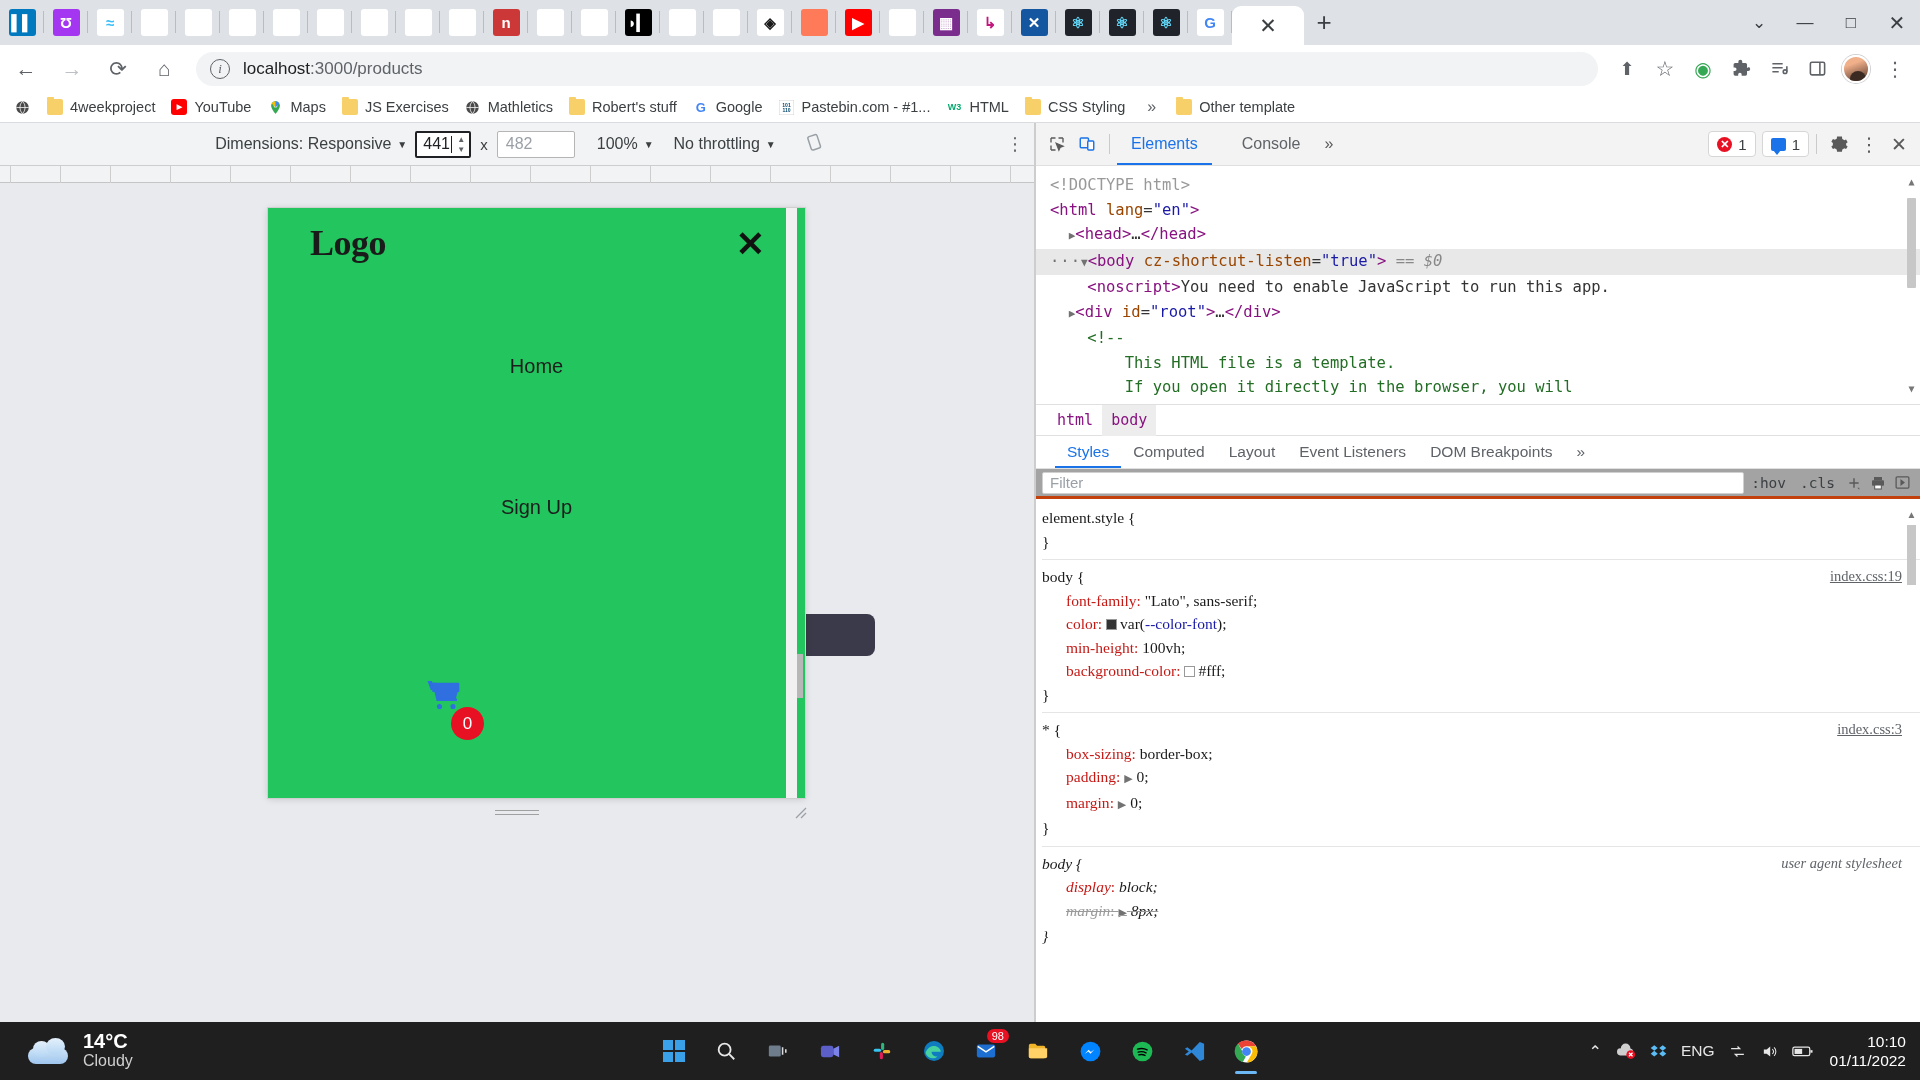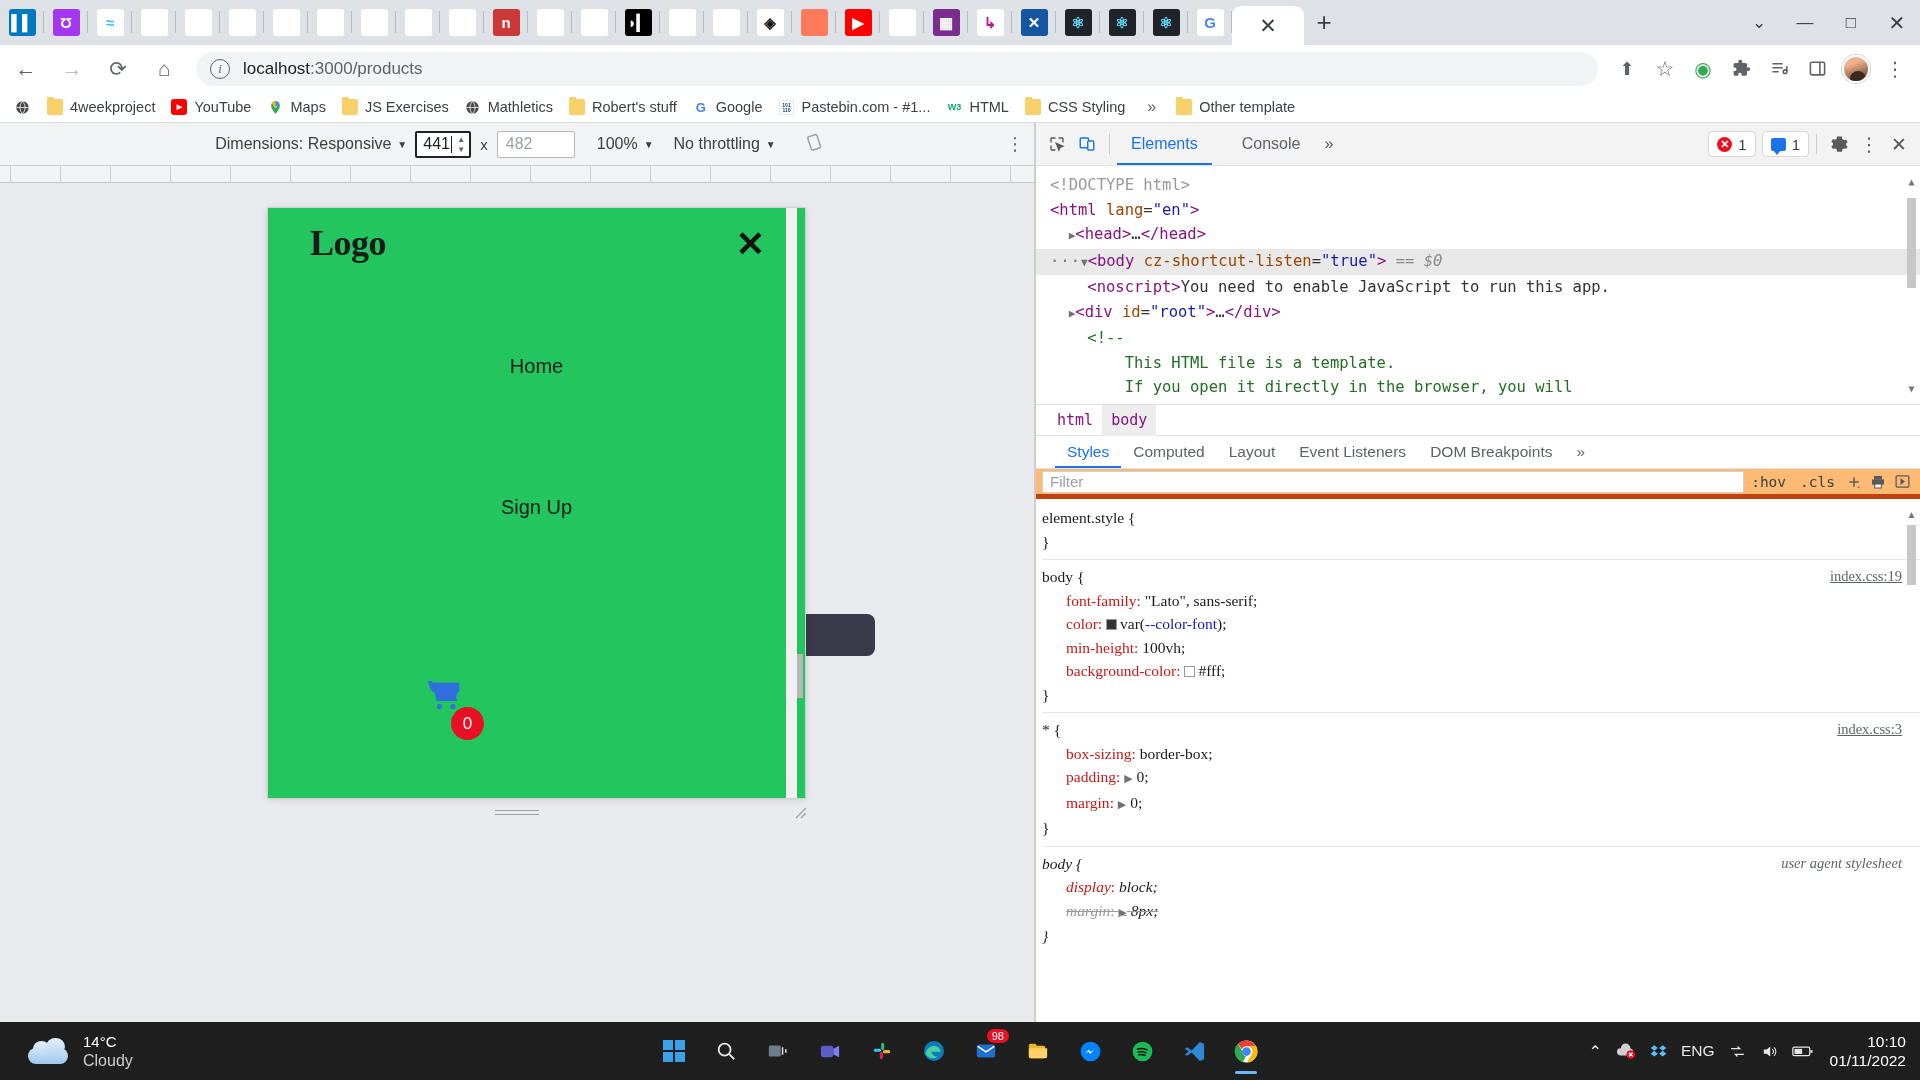--- a/index.html
+++ b/index.html
@@ -161,22 +161,22 @@
   .crumbs { height:31px; display:flex; align-items:center; padding-left:12px; background:#fff;
             border-bottom:1px solid #e0e0e0; font-family:"DejaVu Sans Mono", monospace; font-size:15px;}
   .crumb { color:#881280; padding:0 9px; height:31px; display:flex; align-items:center;}
   .crumb.on { background:#ededed; }
 
   .styletabs { height:33px; display:flex; align-items:center; border-bottom:1px solid #e0e0e0;
                background:#fff; padding-left:19px;}
   .st { font-size:15.5px; color:#5f6368; padding:0 12px; height:32px; display:flex;align-items:center;white-space:nowrap;}
   .st.active { color:#1a73e8; box-shadow: inset 0 -2px 0 #1a73e8;}
 
-  .filterbar { height:30px; display:flex; align-items:center; border-bottom:5px solid #c2410c;
-               background:#fdba74; padding:0 6px; }
+  .filterbar { height:30px; display:flex; align-items:center; border-bottom:3px solid #c2410c;
+               background:#a3a3a3; padding:0 6px; }
   .filterbox { flex:1; height:22px; border:1px solid #d0d0d0; border-radius:2px; background:#fff;
                padding-left:7px; display:flex; align-items:center; font-size:15px; color:#9aa0a6;}
   .fb-item { font-family:"DejaVu Sans Mono", monospace; font-size:14.5px; color:#3c4043; padding:0 7px;}
   .fb-ico { width:24px;height:24px;display:flex;align-items:center;justify-content:center;color:#5a5a5a;font-size:16px;}
 
   .stylecontent { flex:1; overflow:hidden; font-family:Liberation Serif, serif;
                   font-size:15.5px; line-height:23.5px; padding:6px 0 0 6px; position:relative;
                   background:#fff;}
   .rule { padding:1px 0 3px 0; }
   .rule.sep { border-top:1px solid #e5e5e5; padding-top:5px; margin-top:3px;}
@@ -198,21 +198,21 @@
              display:flex; align-items:center; }
   .weather { display:flex; align-items:center; margin-left:28px; }
   .cloud-ico { width:44px; height:30px; position:relative; }
   .cloud-ico .c1{position:absolute;left:0;bottom:2px;width:40px;height:16px;border-radius:9px;
                  background:linear-gradient(#cfe4f7,#9fc6ee);}
   .cloud-ico .c2{position:absolute;left:5px;bottom:9px;width:17px;height:16px;border-radius:50%;
                  background:linear-gradient(#e4f0fb,#b5d6f4);}
   .cloud-ico .c3{position:absolute;left:18px;bottom:11px;width:19px;height:17px;border-radius:50%;
                  background:linear-gradient(#e4f0fb,#b5d6f4);}
   .weather-text { margin-left:11px; line-height:19px; }
-  .wt1 { color:#fff; font-size:15px; }
+  .wt1 { color:#fff; font-size:20px;font-weight:bold; }
   .wt2 { color:#cfcfcf; font-size:16px; }
   .tb-center { position:absolute; left:50%; transform:translateX(-50%); display:flex; align-items:center; gap:4px;}
   .tbapp { width:48px; height:48px; display:flex; align-items:center; justify-content:center;
            border-radius:5px; position:relative; }
   .tbapp.active::after { content:""; position:absolute; bottom:1px; left:13px; width:22px; height:3px;
                          border-radius:2px; background:#6cb8f6; }
   .tray { position:absolute; right:14px; display:flex; align-items:center; gap:13px; color:#fff; }
   .tray-ico { font-size:16px; color:#e6e6e6; display:flex; align-items:center;}
   .clock { text-align:right; line-height:19px; color:#fff; font-size:15.5px; margin-left:3px;}
   .win-logo { width:22px;height:22px;display:grid;grid-template-columns:1fr 1fr;grid-template-rows:1fr 1fr;gap:2.5px;}

